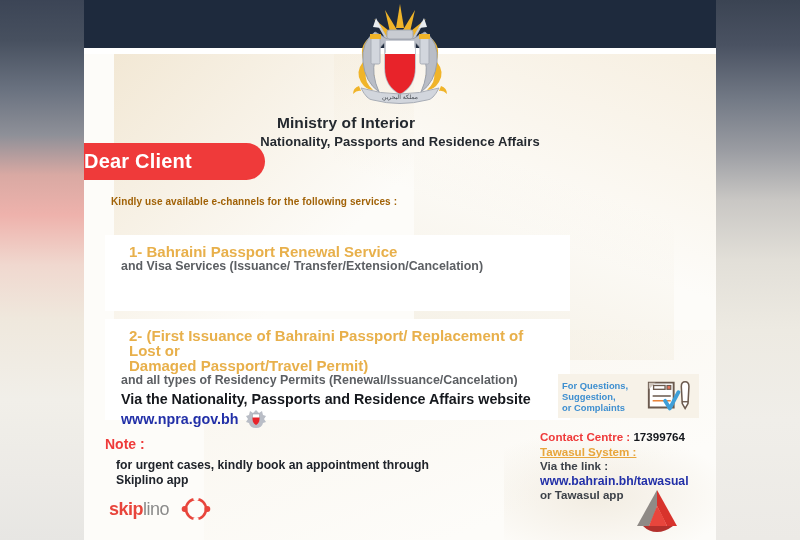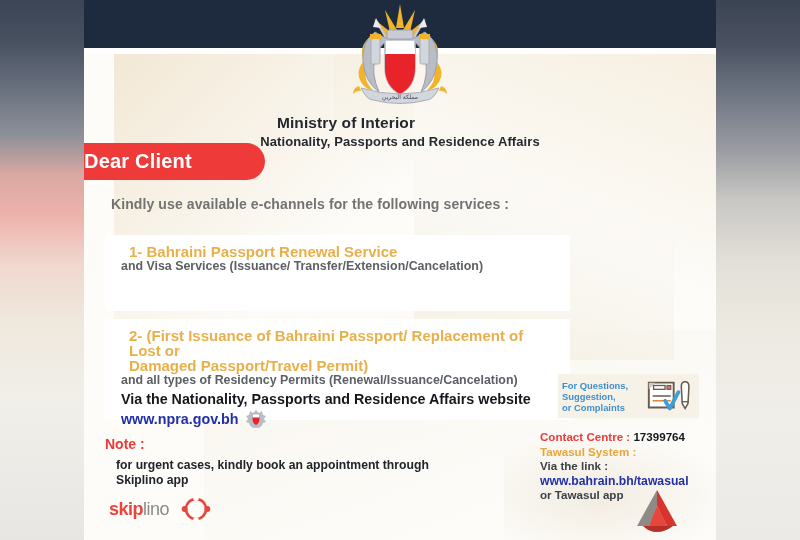--- a/index.html
+++ b/index.html
@@ -60,22 +60,22 @@
     font-size:13px;font-weight:bold;color:#24292f;letter-spacing:.1px;}
 
   
   #dear-banner{
     position:absolute;left:0;top:143px;width:181px;height:37px;
     background:#ef3a3a;border-radius:0 20px 20px 0;
     display:flex;align-items:center;box-sizing:border-box;
     color:#ffffff;font-size:20px;font-weight:bold;letter-spacing:.2px;
   }
 
-  #kindly{position:absolute;left:27px;top:196px;font-size:14px;font-weight:bold;
-    color:#737373;letter-spacing:.1px;}
+  #kindly{position:absolute;left:27px;top:196px;font-size:10px;font-weight:bold;
+    color:#a16207;letter-spacing:.1px;}
 
   
   .svc-box{position:absolute;left:21px;width:465px;background:#ffffff;
     box-sizing:border-box;padding:9px 14px 9px 16px;}
   #svc1{top:235px;height:76px;}
   #svc2{top:319px;height:101px;}
 
   .svc-orange{color:#e8b04b;font-size:15px;font-weight:bold;line-height:15px;margin-left:8px;}
   .svc-gray{color:#5c5f63;font-size:12.4px;font-weight:bold;line-height:15px;}
   .svc-black{color:#15181d;font-size:14.3px;font-weight:bold;line-height:19px;}
@@ -95,21 +95,21 @@
   #skiplino{position:absolute;left:25px;top:494px;display:flex;align-items:center;gap:10px;}
   #skip-word{font-size:18px;font-weight:bold;letter-spacing:-.5px;}
   .sk-red{color:#e8453c;}
   .sk-gray{color:#8b8b8b;font-weight:normal;}
 
   
   #contact{position:absolute;left:456px;top:430px;width:176px;}
   .c-line{font-size:11.6px;font-weight:bold;line-height:14.5px;white-space:nowrap;}
   .c-red{color:#ef3a3a;}
   .c-black{color:#15181d;}
-  .c-orange{color:#e8a63c;}
+  .c-orange{color:#e8a63c;text-decoration:underline;}
   .c-gray{color:#3d4249;font-weight:bold;}
   .c-blue{color:#2230a8;font-weight:bold;font-size:12.2px;}
 
   #tawasul-logo{position:absolute;left:545px;top:486px;width:56px;height:48px;}
 </style>
 </head>
 <body>
 
 <div id="backdrop"></div>
 <div id="backdrop-right"></div>

